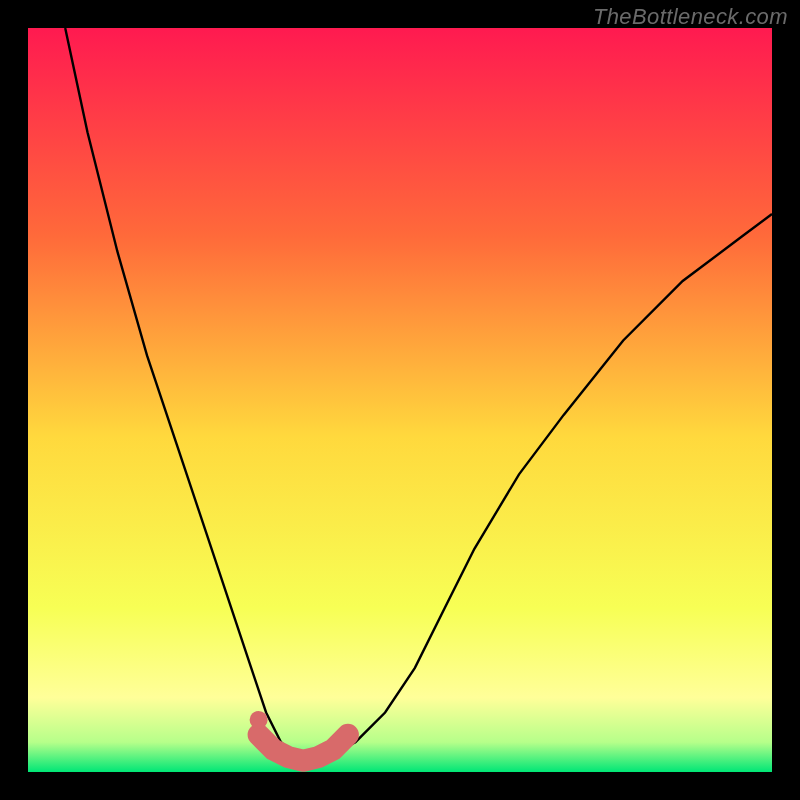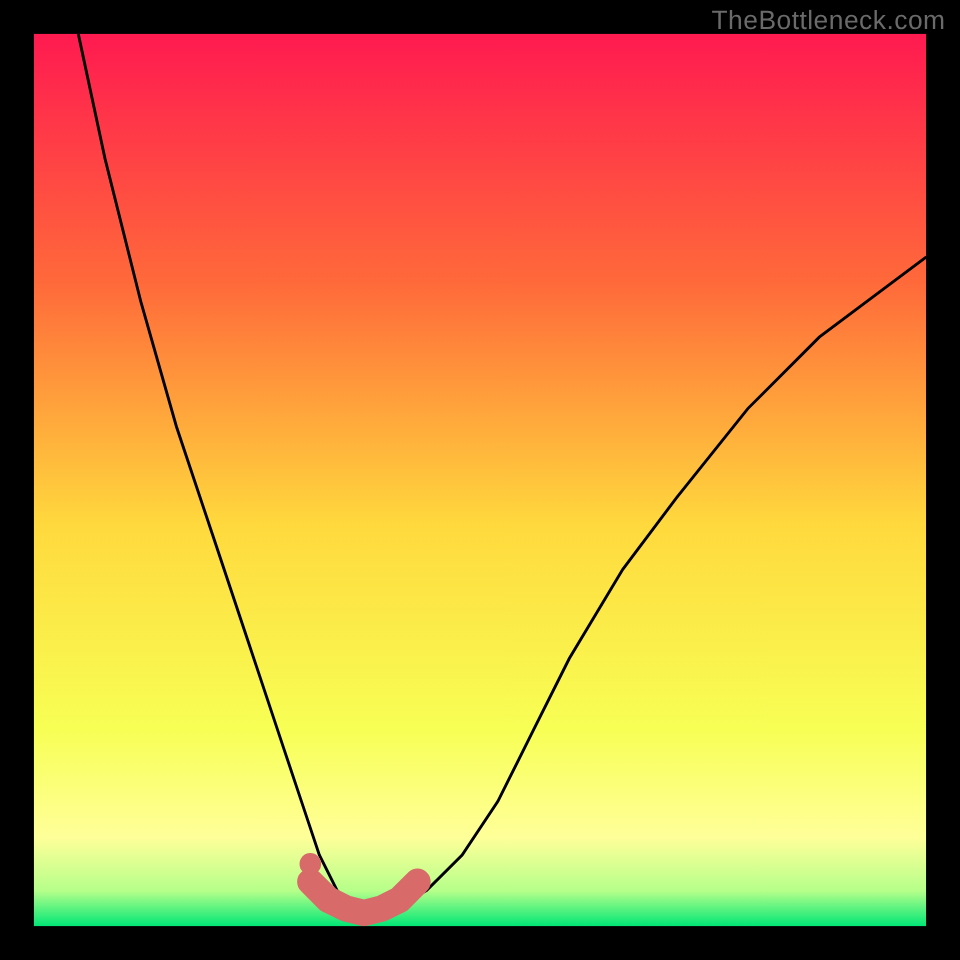--- a/index.html
+++ b/index.html
@@ -11,20 +11,21 @@
     position: relative;
     font-family: Arial, sans-serif;
   }
   .frame {
     position: absolute;
     top: 0;
     left: 0;
     width: 800px;
     height: 800px;
     background: #000;
+    font-style: italic;
   }
   .plot-area {
     position: absolute;
     top: 28px;
     left: 28px;
     width: 744px;
     height: 744px;
     overflow: hidden;
   }
   .watermark {

